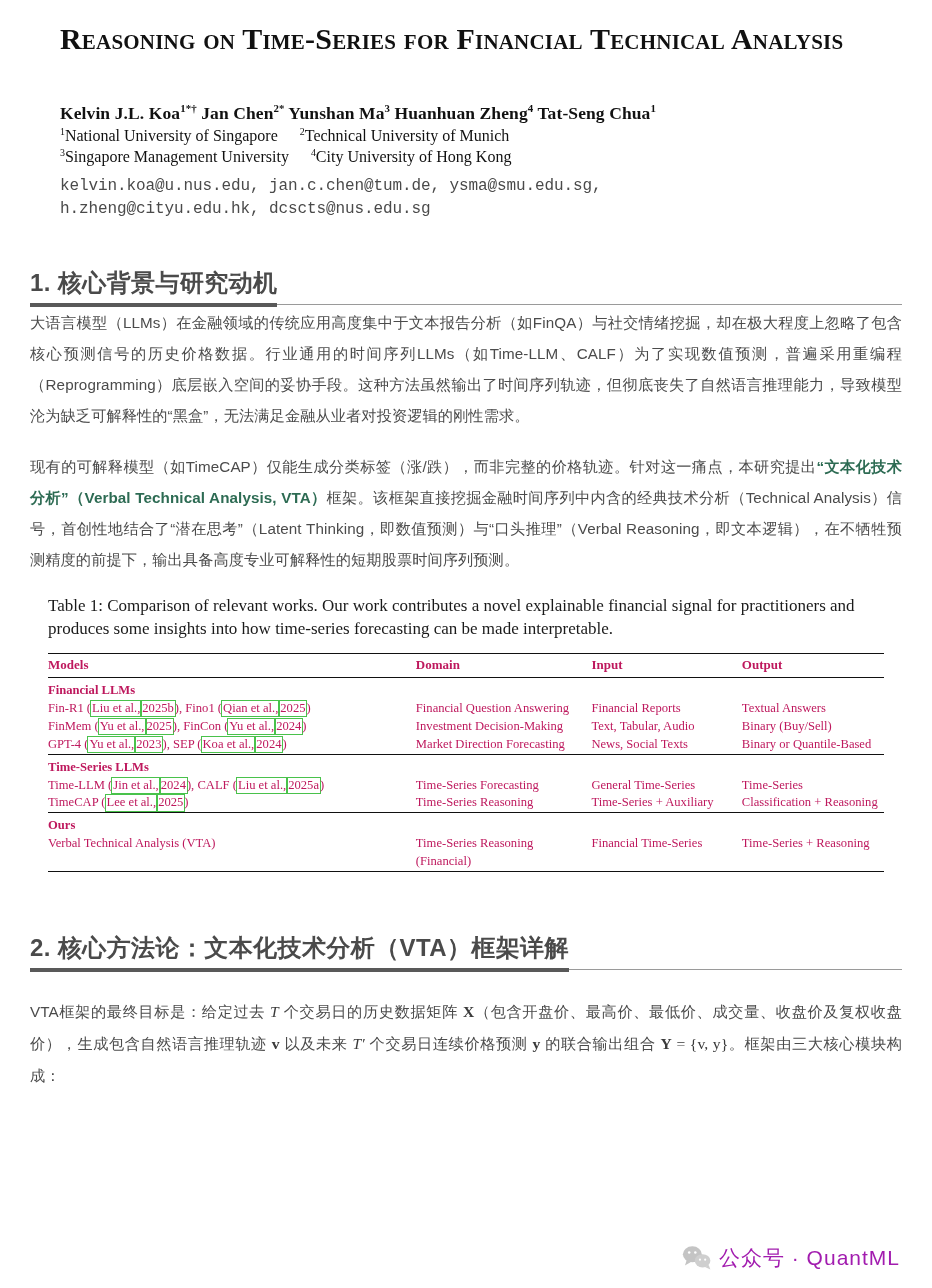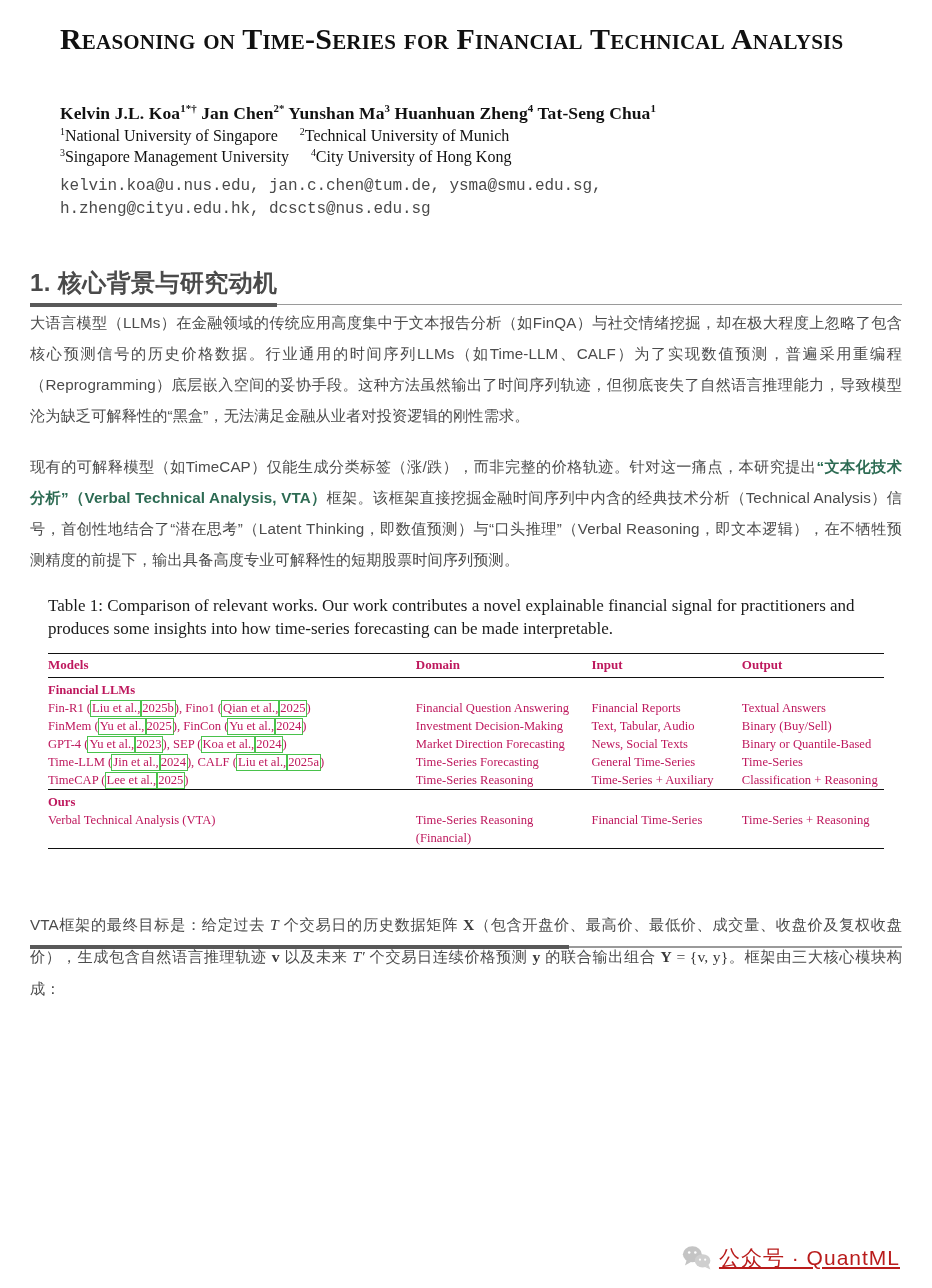--- a/index.html
+++ b/index.html
@@ -132,25 +132,24 @@
     padding: 0 1px;
     display: inline-block;
     line-height: 1.22;
   }
 
   
   .watermark {
     position: absolute;
     right: 32px; bottom: 16px;
     display: flex; align-items: center; gap: 7px;
-    color: #b91c1c;
+    color: #a21caf;
     font-size: 21px;
     letter-spacing: 1px;
     user-select: none;
-    text-decoration: underline;
   }
   .wm-icon { width: 30px; height: 26px; display:block; }
 </style>
 </head>
 <body>
 
 <div class="paper-head">
   <h1 class="title">Reasoning on Time-Series for Financial Technical Analysis</h1>
 
   <div class="authors">
@@ -219,20 +218,25 @@
           <td class="c2 cell-pad">Investment Decision-Making</td>
           <td class="c3 cell-pad">Text, Tabular, Audio</td>
           <td class="c4 cell-pad">Binary (Buy/Sell)</td>
         </tr>
         <tr>
           <td class="c1 cell-pad"><span>GPT-4 (</span><span class="citebox">Yu et al., </span><span class="citebox">2023</span><span>), SEP (</span><span class="citebox">Koa et al., </span><span class="citebox">2024</span><span>)</span></td>
           <td class="c2 cell-pad">Market Direction Forecasting</td>
           <td class="c3 cell-pad">News, Social Texts</td>
           <td class="c4 cell-pad">Binary or Quantile-Based</td>
         </tr>
+        <tr class="rule-mid">
+          <td colspan="4">
+            <span class="grp">Time-Series LLMs</span>
+          </td>
+        </tr>
         <tr>
           <td class="c1 cell-pad"><span>Time-LLM (</span><span class="citebox">Jin et al., </span><span class="citebox">2024</span><span>), CALF (</span><span class="citebox">Liu et al., </span><span class="citebox">2025a</span><span>)</span></td>
           <td class="c2 cell-pad">Time-Series Forecasting</td>
           <td class="c3 cell-pad">General Time-Series</td>
           <td class="c4 cell-pad">Time-Series</td>
         </tr>
         <tr>
           <td class="c1 cell-pad"><span>TimeCAP (</span><span class="citebox">Lee et al., </span><span class="citebox">2025</span><span>)</span></td>
           <td class="c2 cell-pad">Time-Series Reasoning</td>
           <td class="c3 cell-pad">Time-Series + Auxiliary</td>
@@ -250,20 +254,21 @@
           <td class="c4 cell-pad">Time-Series + Reasoning</td>
         </tr>
         <tr class="rule-bot">
           <td colspan="4" style="height: 0px;"></td>
         </tr>
       </tbody>
   </table>
 </div>
 
 <div class="sec-wrap" style="margin-top:60px;">
+  <div class="sec-h" id="sec2h">2. 核心方法论：文本化技术分析（VTA）框架详解</div>
   <div class="sec-rule-full" id="sec2rf" style="top: 37px;"></div>
   <div class="sec-rule-strong" id="sec2rs" style="top: 37px; width: 539px;"></div>
 </div>
 
 <div class="body-wrap" style="margin-top:24px;">
   <p class="para">
     <span>VTA框架的最终目标是：给定过去 </span><span class="mi">T</span><span> 个交易日的历史数据矩阵 </span><span class="mb">X</span><span>（包含开盘价、最高价、最低价、成交量、收盘价及复权收盘价），生成包含自然语言推理轨迹 </span><span class="mb">v</span><span> 以及未来 </span><span class="mi">T′</span><span> 个交易日连续价格预测 </span><span class="mb">y</span><span> 的联合输出组合 </span><span class="mb">Y</span><span class="mn"> = {v, y}</span><span>。框架由三大核心模块构成：</span>
   </p>
 </div>
 

